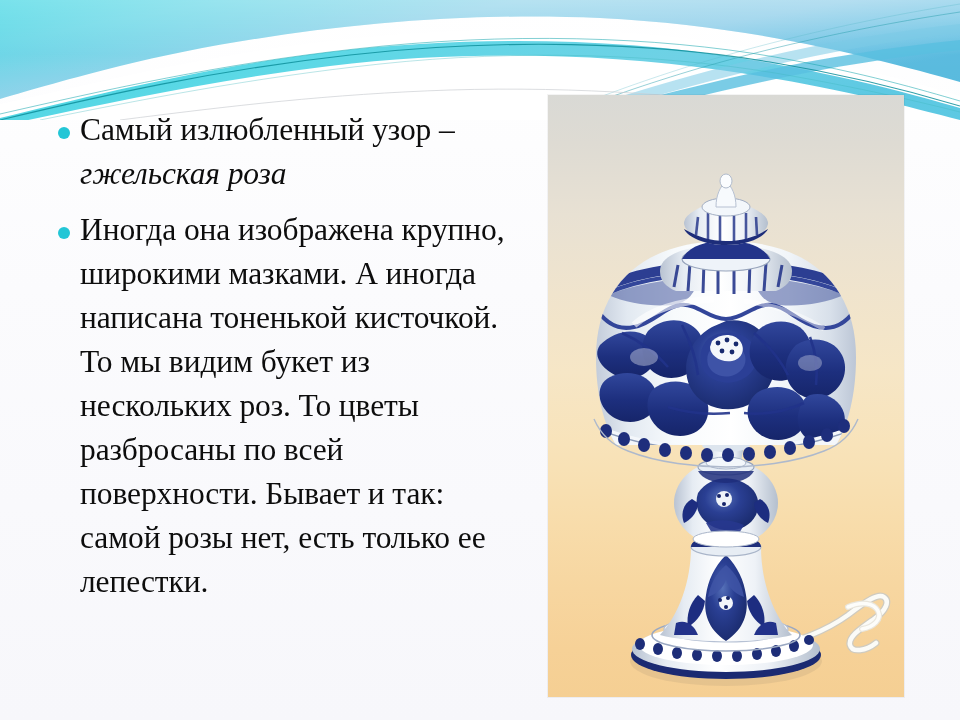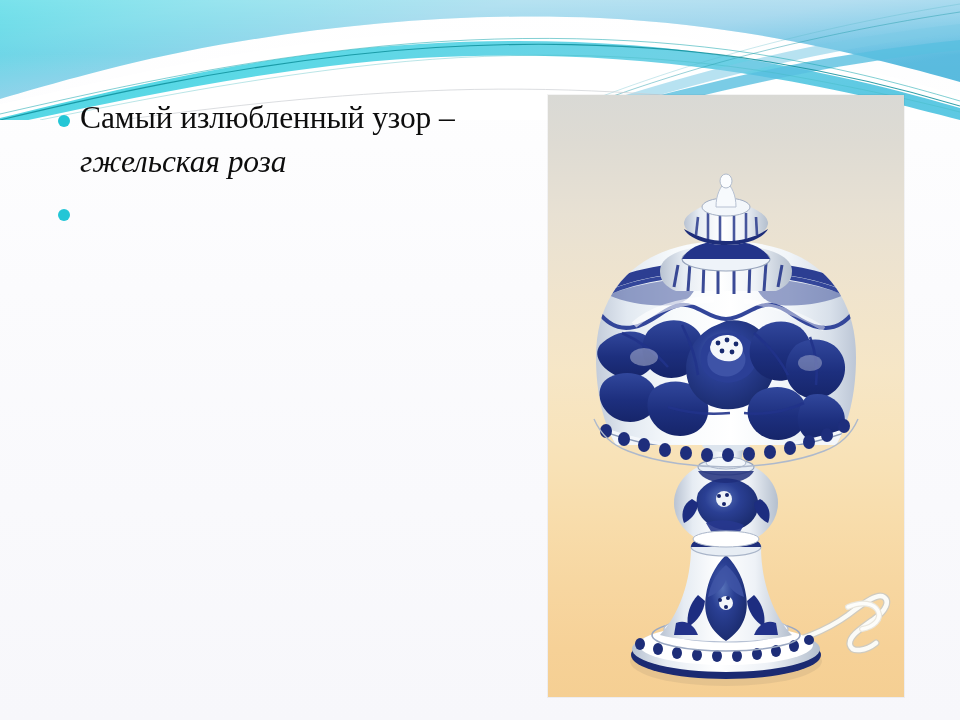--- a/index.html
+++ b/index.html
@@ -46,21 +46,21 @@
   }
 
   ul.bullets {
     list-style: none;
     margin: 0;
     padding: 0;
   }
   li.bullet-item {
     position: relative;
     padding-left: 40px;
-    margin: 0 0 6px 0;
+    margin: 12px 0 6px 0;
     font-size: 31.5px;
     line-height: 44px;
     color: #0d0d0d;
     letter-spacing: -0.1px;
   }
   li.bullet-item .bullet-dot {
     position: absolute;
     left: 18px;
     top: 19px;
     width: 12px;
@@ -181,20 +181,21 @@
     <div class="list-wrap">
       <ul class="bullets">
 
         <li class="bullet-item">
           <span class="bullet-dot"></span>
           <span class="bullet-text"><span>Самый излюбленный узор – </span><span class="em">гжельская роза</span></span>
         </li>
 
         <li class="bullet-item">
           <span class="bullet-dot"></span>
+          <span class="bullet-text">Иногда она изображена крупно, широкими мазками. А иногда написана тоненькой кисточкой. То мы видим букет из нескольких роз. То цветы разбросаны по всей поверхности. Бывает и так: самой розы нет, есть только ее лепестки.</span>
         </li>
 
       </ul>
     </div>
   </div>
 
   <div class="picture-frame">
     <svg width="356" height="602" viewBox="0 0 356 602" xmlns="http://www.w3.org/2000/svg" aria-hidden="true">
       <defs>
         <linearGradient id="porcShade" x1="0" y1="0" x2="1" y2="0">

